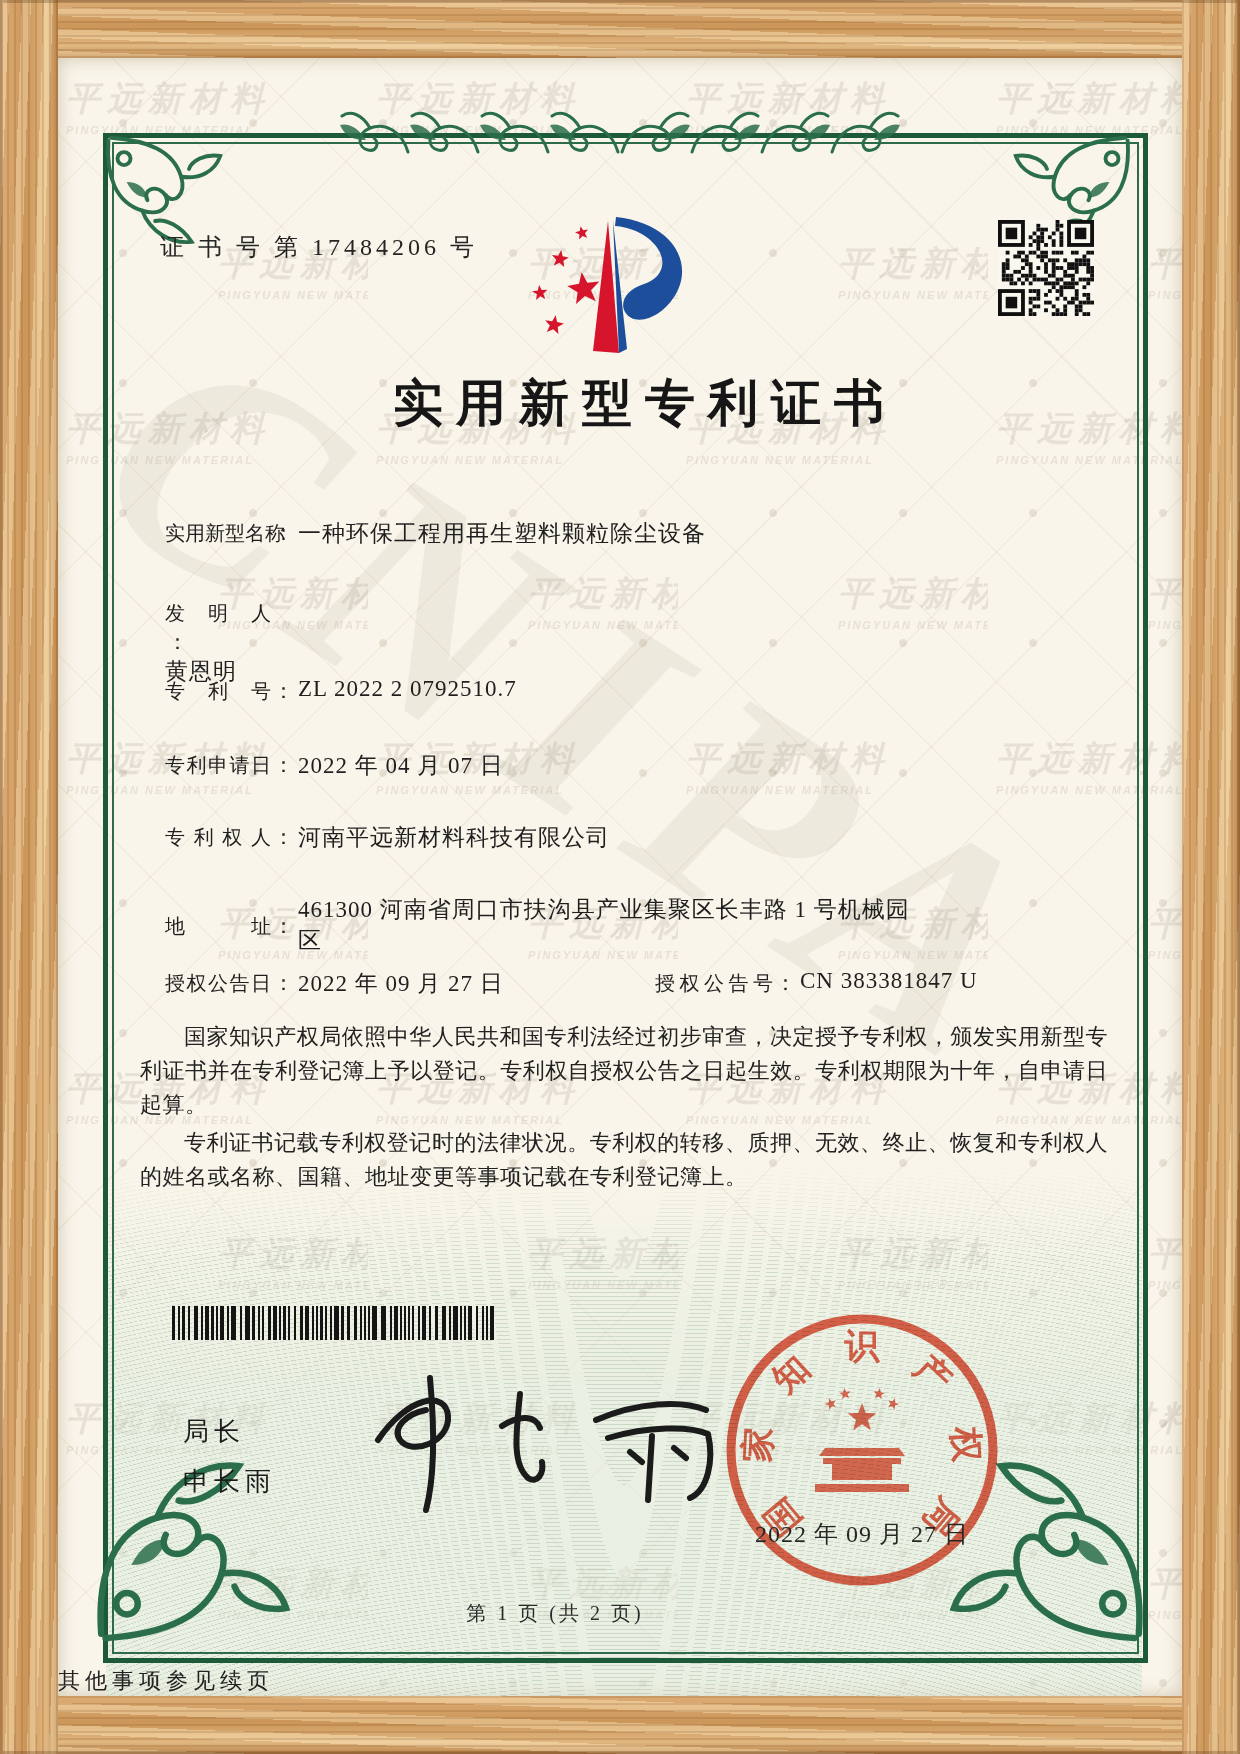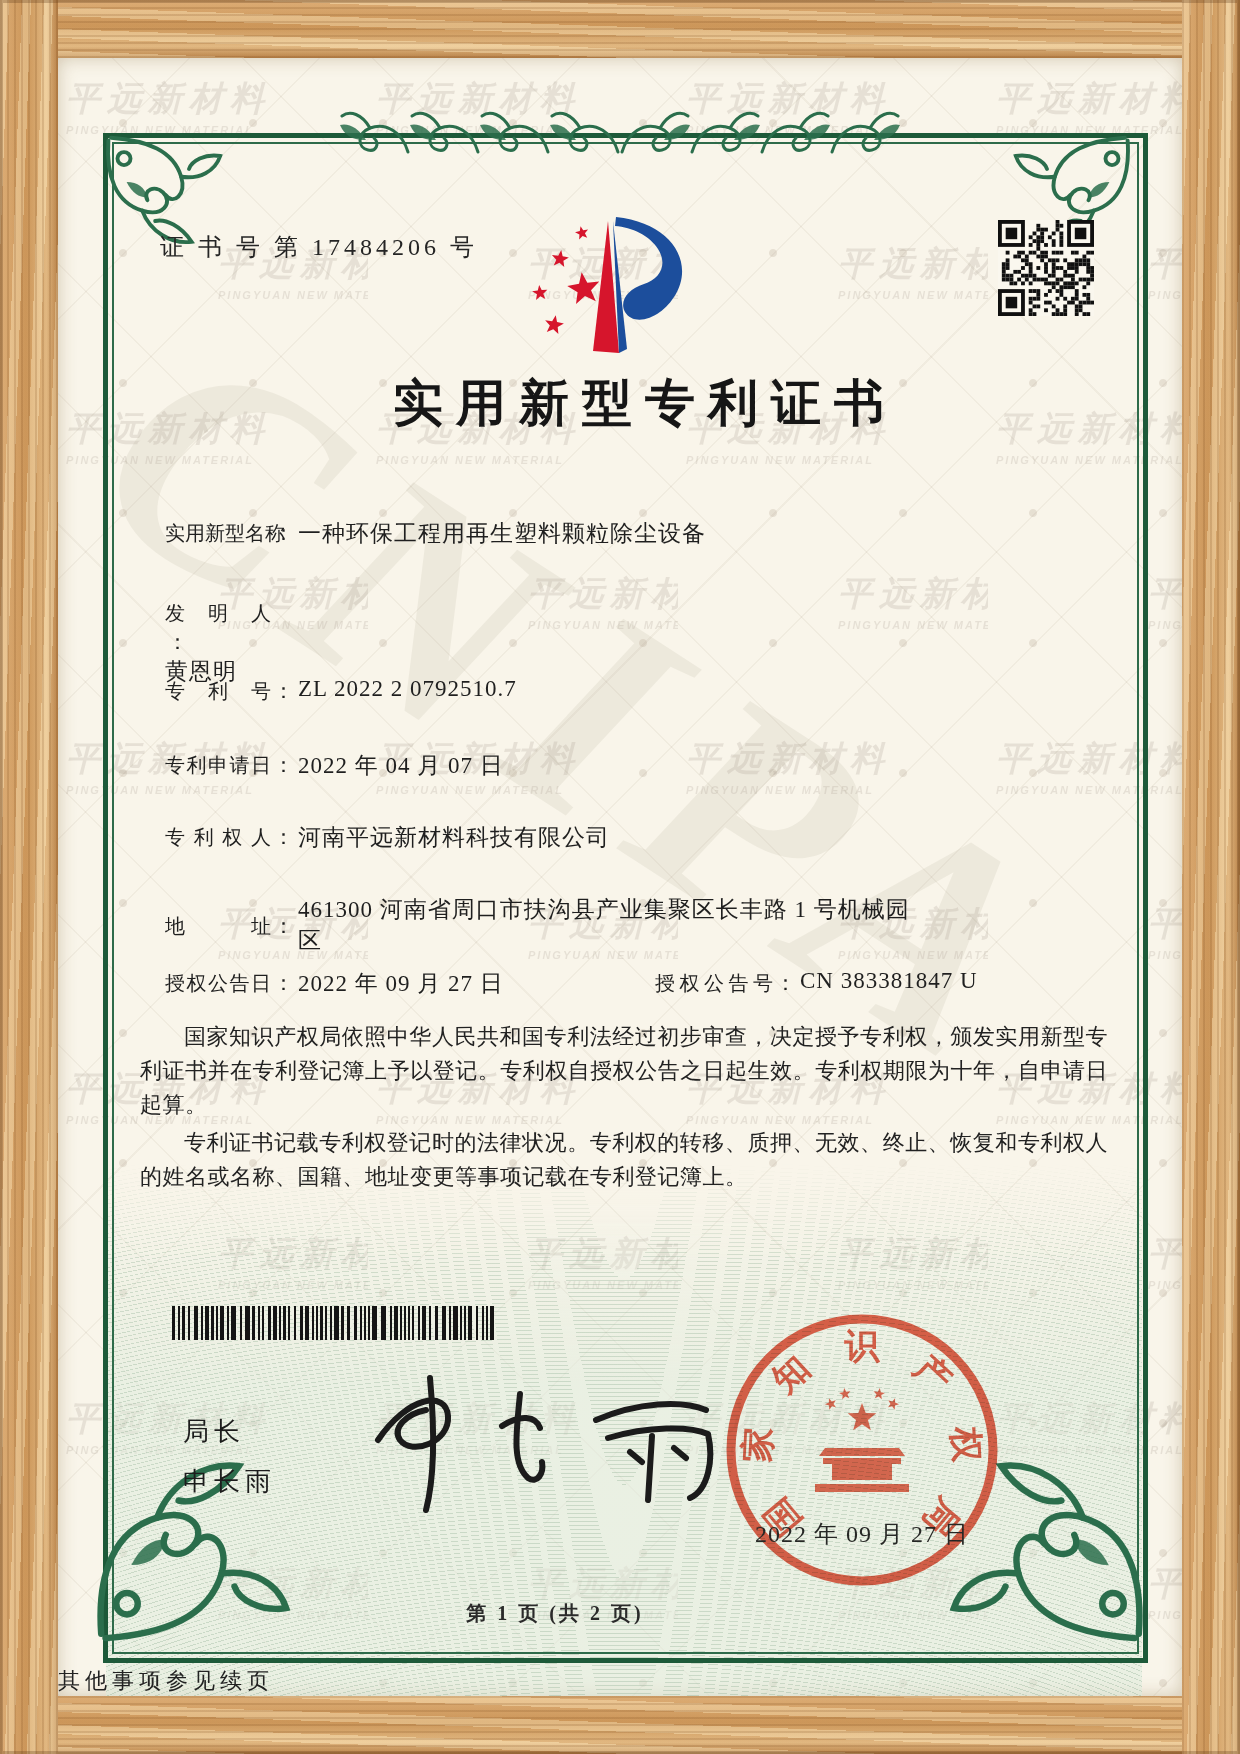--- a/index.html
+++ b/index.html
@@ -74,21 +74,21 @@
   .signer{left:125px;font-family:"Liberation Sans","DejaVu Sans",sans-serif;
           font-size:26px;letter-spacing:5px;color:#1c1c1c;}
   .signature{left:292px;top:1310px;width:380px;height:160px;}
   .seal{left:664px;top:1252px;width:280px;height:280px;z-index:9;mix-blend-mode:multiply;opacity:.92;}
   .seal .ring{position:absolute;inset:0;}
   .seal-char{position:absolute;left:50%;top:50%;font-size:35px;font-weight:bold;color:#e2563f;
              font-family:"Liberation Serif","DejaVu Serif",serif;}
   .seal-date{position:absolute;left:-40px;width:360px;top:208px;text-align:center;font-size:24px;
              letter-spacing:1px;color:#161616;font-weight:500;z-index:3;}
   .page-footer{left:0;width:994px;top:1542px;text-align:center;font-size:20px;
-               letter-spacing:3px;color:#2a2a2a;font-weight:bold;}
+               letter-spacing:3px;color:#2a2a2a;}
   .cont-note{left:0;width:1124px;top:1608px;text-align:left;font-size:22px;
              letter-spacing:5px;color:#222;z-index:8;}
   .green-stroke{fill:none;stroke:#2b6e4c;stroke-width:3;stroke-linecap:round;}
 </style>
 </head>
 <body>
 
 <div class="stage">
 
   <div class="wood h top"></div>

